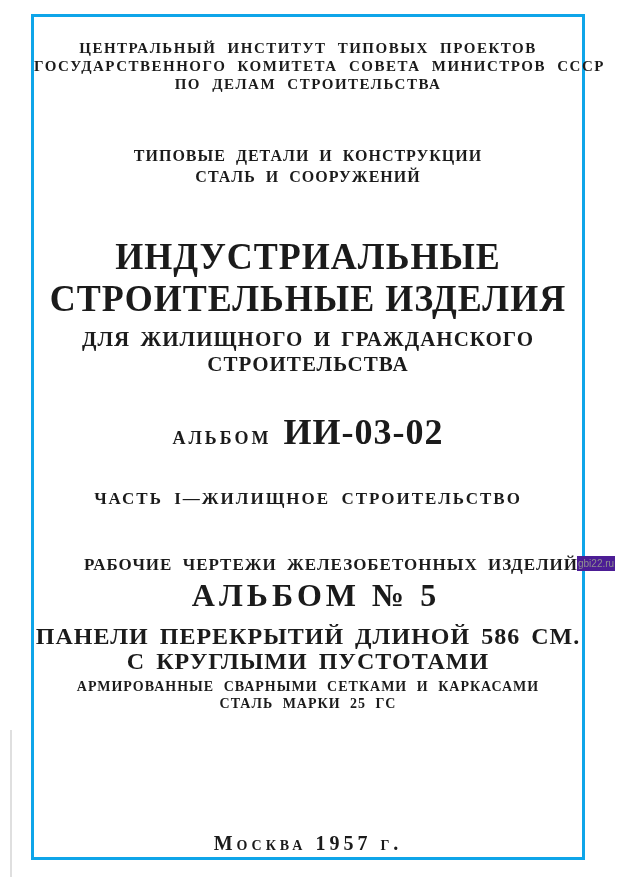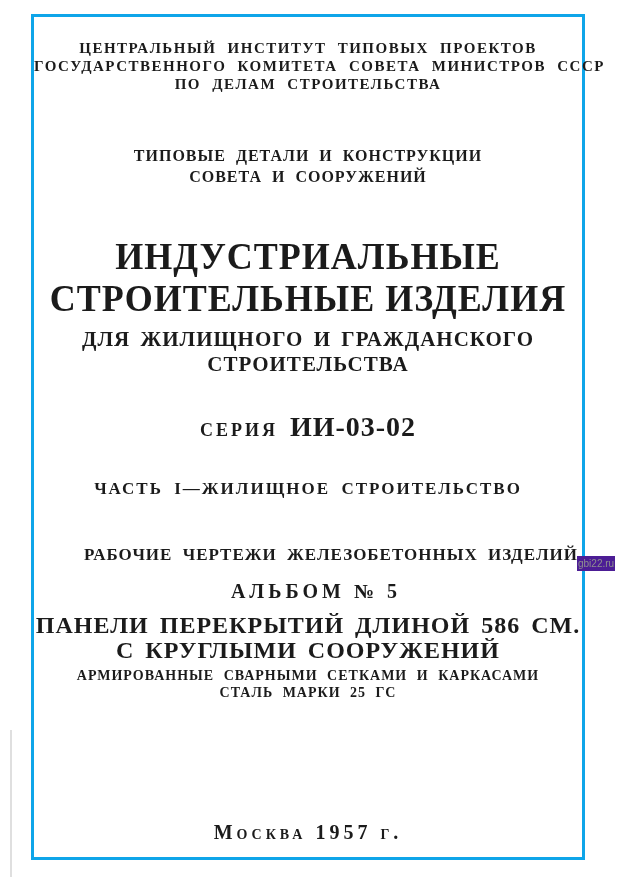--- a/index.html
+++ b/index.html
@@ -76,41 +76,41 @@
   .seria-block {
     margin-top: 34px;
     font-weight: bold;
   }
   .seria-label {
     font-size: 18px;
     letter-spacing: 3px;
     margin-right: 12px;
   }
   .seria-code {
-    font-size: 28px;
+    font-size: 36px;
     letter-spacing: 1px;
   }
   .part-block {
     margin-top: 36px;
     font-size: 17px;
     font-weight: bold;
     letter-spacing: 2px;
     word-spacing: 5px;
   }
   .drawings-block {
     margin-top: 46px;
     font-size: 17px;
     font-weight: bold;
     letter-spacing: 1px;
     word-spacing: 5px;
     margin-left: 46px;
   }
   .album-block {
-    margin-top: 15px;
-    font-size: 20px;
+    margin-top: 2px;
+    font-size: 32px;
     font-weight: bold;
     letter-spacing: 4px;
     padding-left: 16px;
   }
   .subject-block {
     margin-top: 10px;
     font-size: 24px;
     line-height: 25px;
     font-weight: bold;
     letter-spacing: 1px;
@@ -155,52 +155,52 @@
   <div class="content">
 
     <div class="org-block">
       <div class="line">ЦЕНТРАЛЬНЫЙ ИНСТИТУТ ТИПОВЫХ ПРОЕКТОВ</div>
       <div class="line">ГОСУДАРСТВЕННОГО КОМИТЕТА СОВЕТА МИНИСТРОВ СССР</div>
       <div class="line">ПО ДЕЛАМ СТРОИТЕЛЬСТВА</div>
     </div>
 
     <div class="typical-block">
       <div class="line">ТИПОВЫЕ ДЕТАЛИ И КОНСТРУКЦИИ</div>
-      <div class="line">СОВЕТА И СООРУЖЕНИЙ</div>
+      <div class="line">СТАЛЬ И СООРУЖЕНИЙ</div>
     </div>
 
     <div class="title-block">
       <div class="line">ИНДУСТРИАЛЬНЫЕ</div>
       <div class="line">СТРОИТЕЛЬНЫЕ ИЗДЕЛИЯ</div>
     </div>
 
     <div class="scope-block">
       <div class="line">ДЛЯ ЖИЛИЩНОГО И ГРАЖДАНСКОГО</div>
       <div class="line">СТРОИТЕЛЬСТВА</div>
     </div>
 
     <div class="seria-block">
-      <span class="seria-label">СЕРИЯ</span><span class="seria-code">ИИ-03-02</span>
+      <span class="seria-label">АЛЬБОМ</span><span class="seria-code">ИИ-03-02</span>
     </div>
 
     <div class="part-block">
       <span class="line">ЧАСТЬ I—ЖИЛИЩНОЕ СТРОИТЕЛЬСТВО</span>
     </div>
 
     <div class="drawings-block">
       <span class="line">РАБОЧИЕ ЧЕРТЕЖИ ЖЕЛЕЗОБЕТОННЫХ ИЗДЕЛИЙ</span>
     </div>
 
     <div class="album-block">
       <span class="line">АЛЬБОМ № 5</span>
     </div>
 
     <div class="subject-block">
       <div class="line">ПАНЕЛИ ПЕРЕКРЫТИЙ ДЛИНОЙ 586 СМ.</div>
-      <div class="line">С КРУГЛЫМИ СООРУЖЕНИЙ</div>
+      <div class="line">С КРУГЛЫМИ ПУСТОТАМИ</div>
     </div>
 
     <div class="reinforce-block">
       <div class="line">АРМИРОВАННЫЕ СВАРНЫМИ СЕТКАМИ И КАРКАСАМИ</div>
       <div class="line">СТАЛЬ МАРКИ 25 ГС</div>
     </div>
 
     <div class="imprint-block">
       <span class="line">Москва 1957 г.</span>
     </div>

